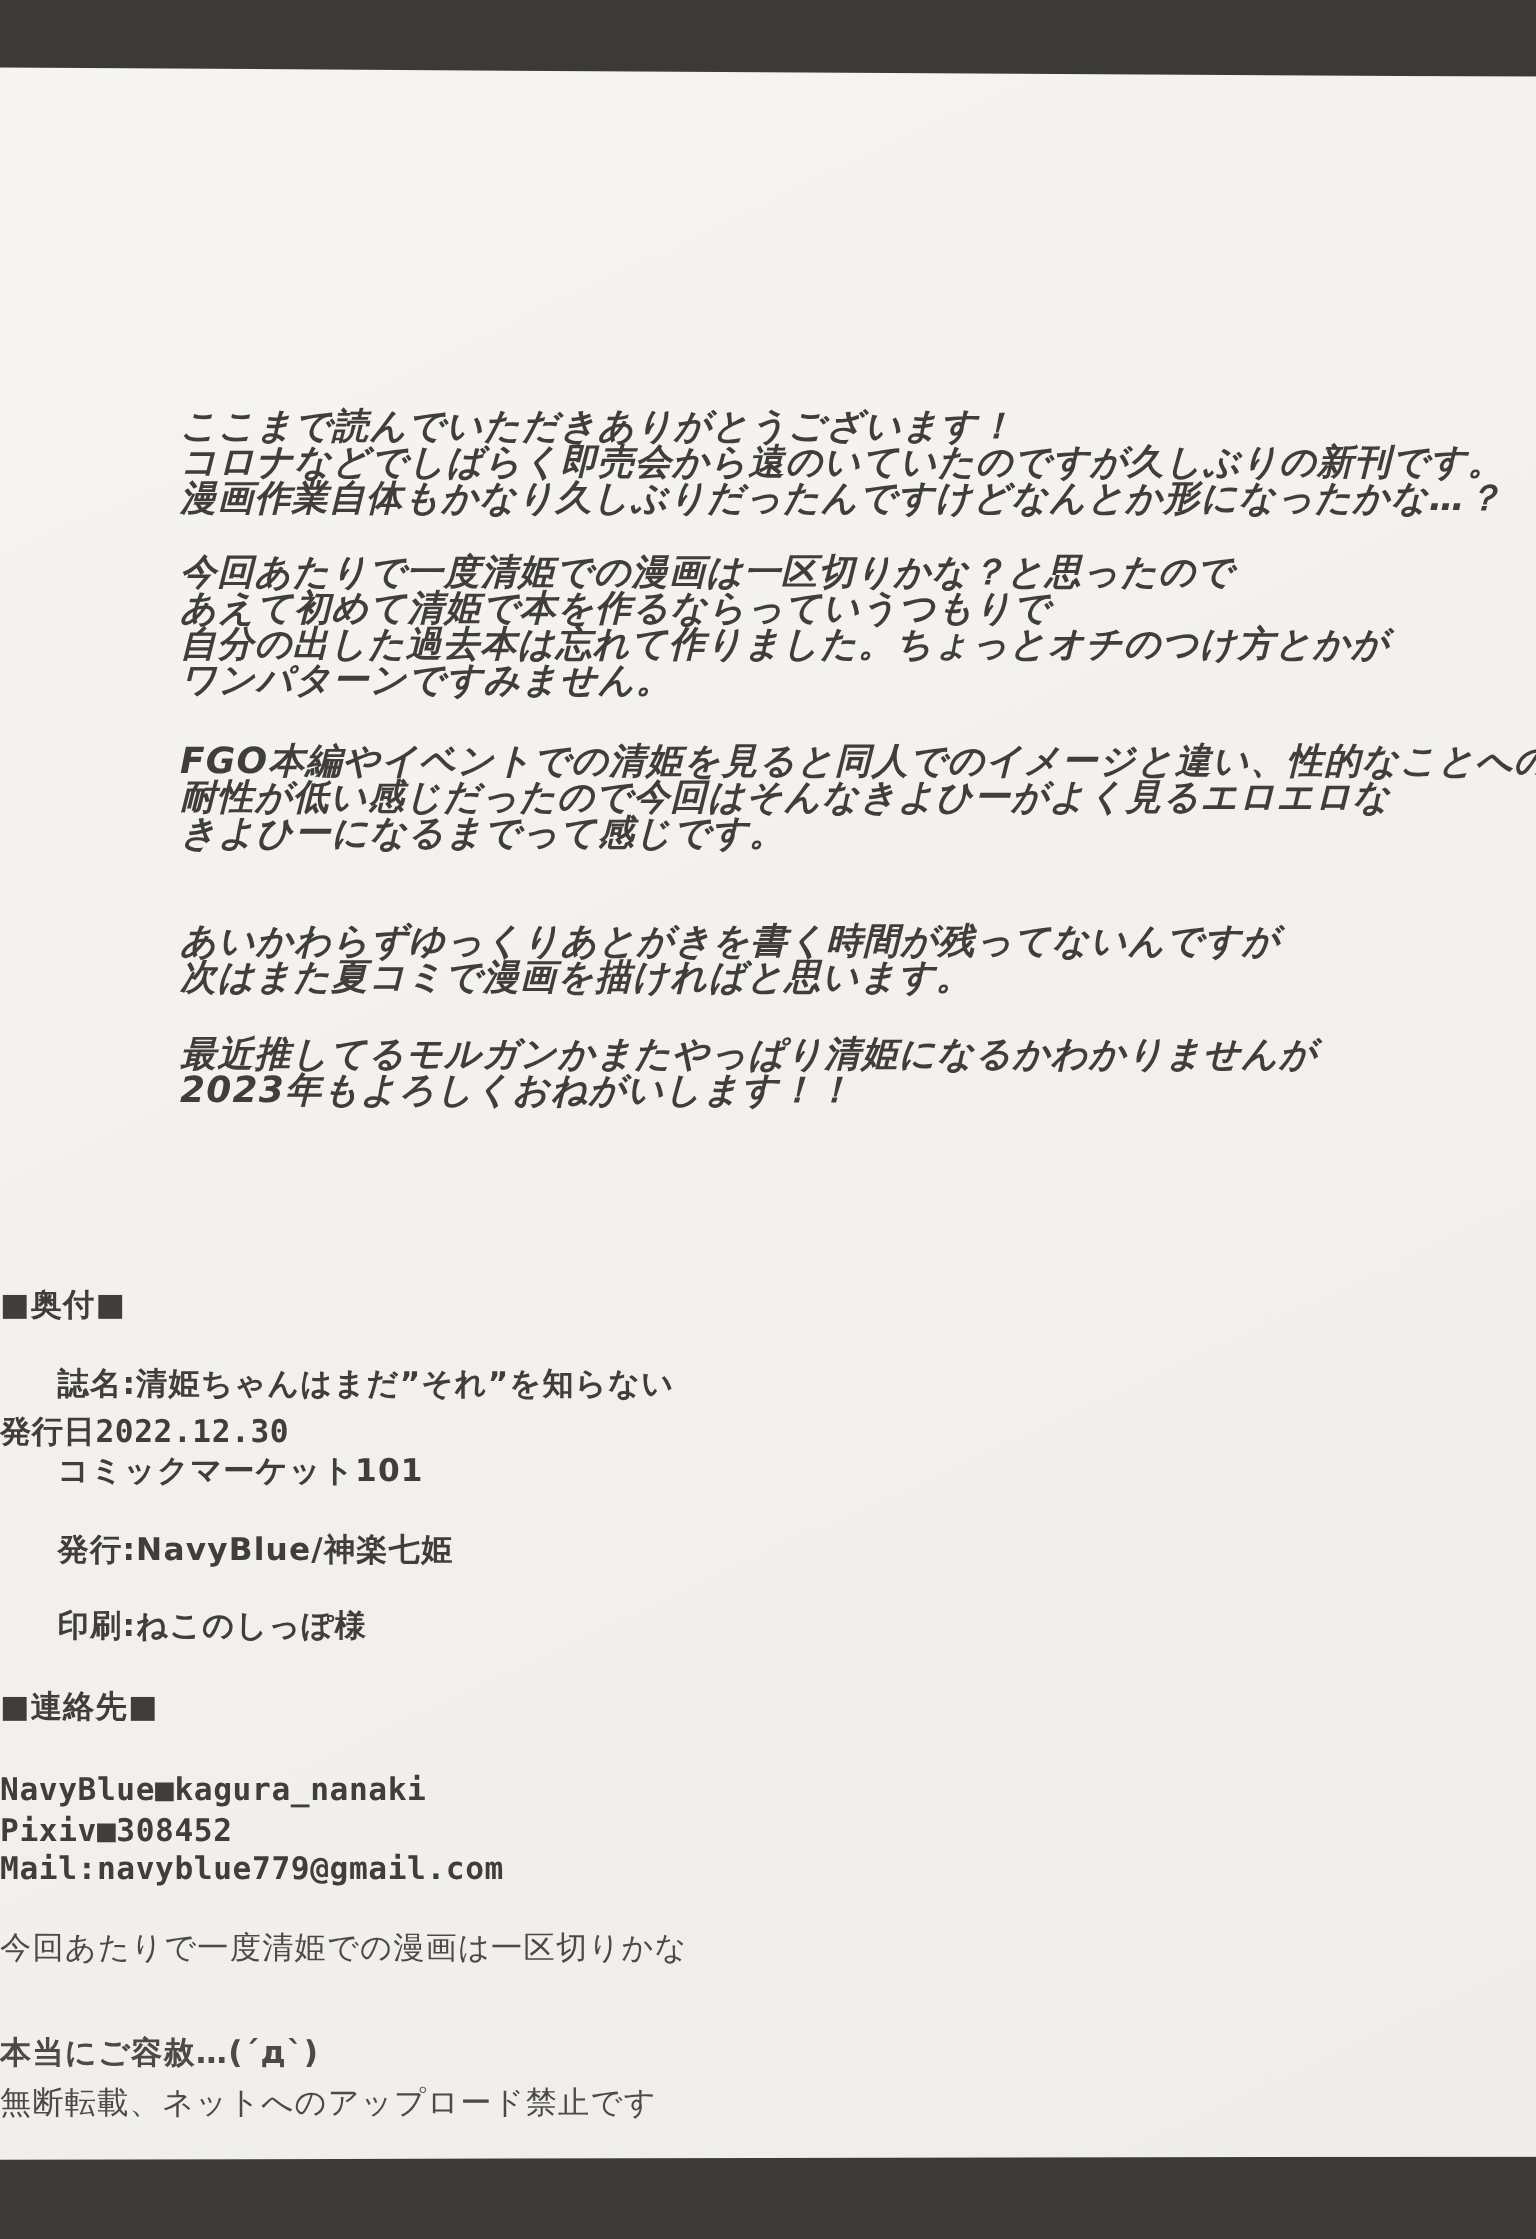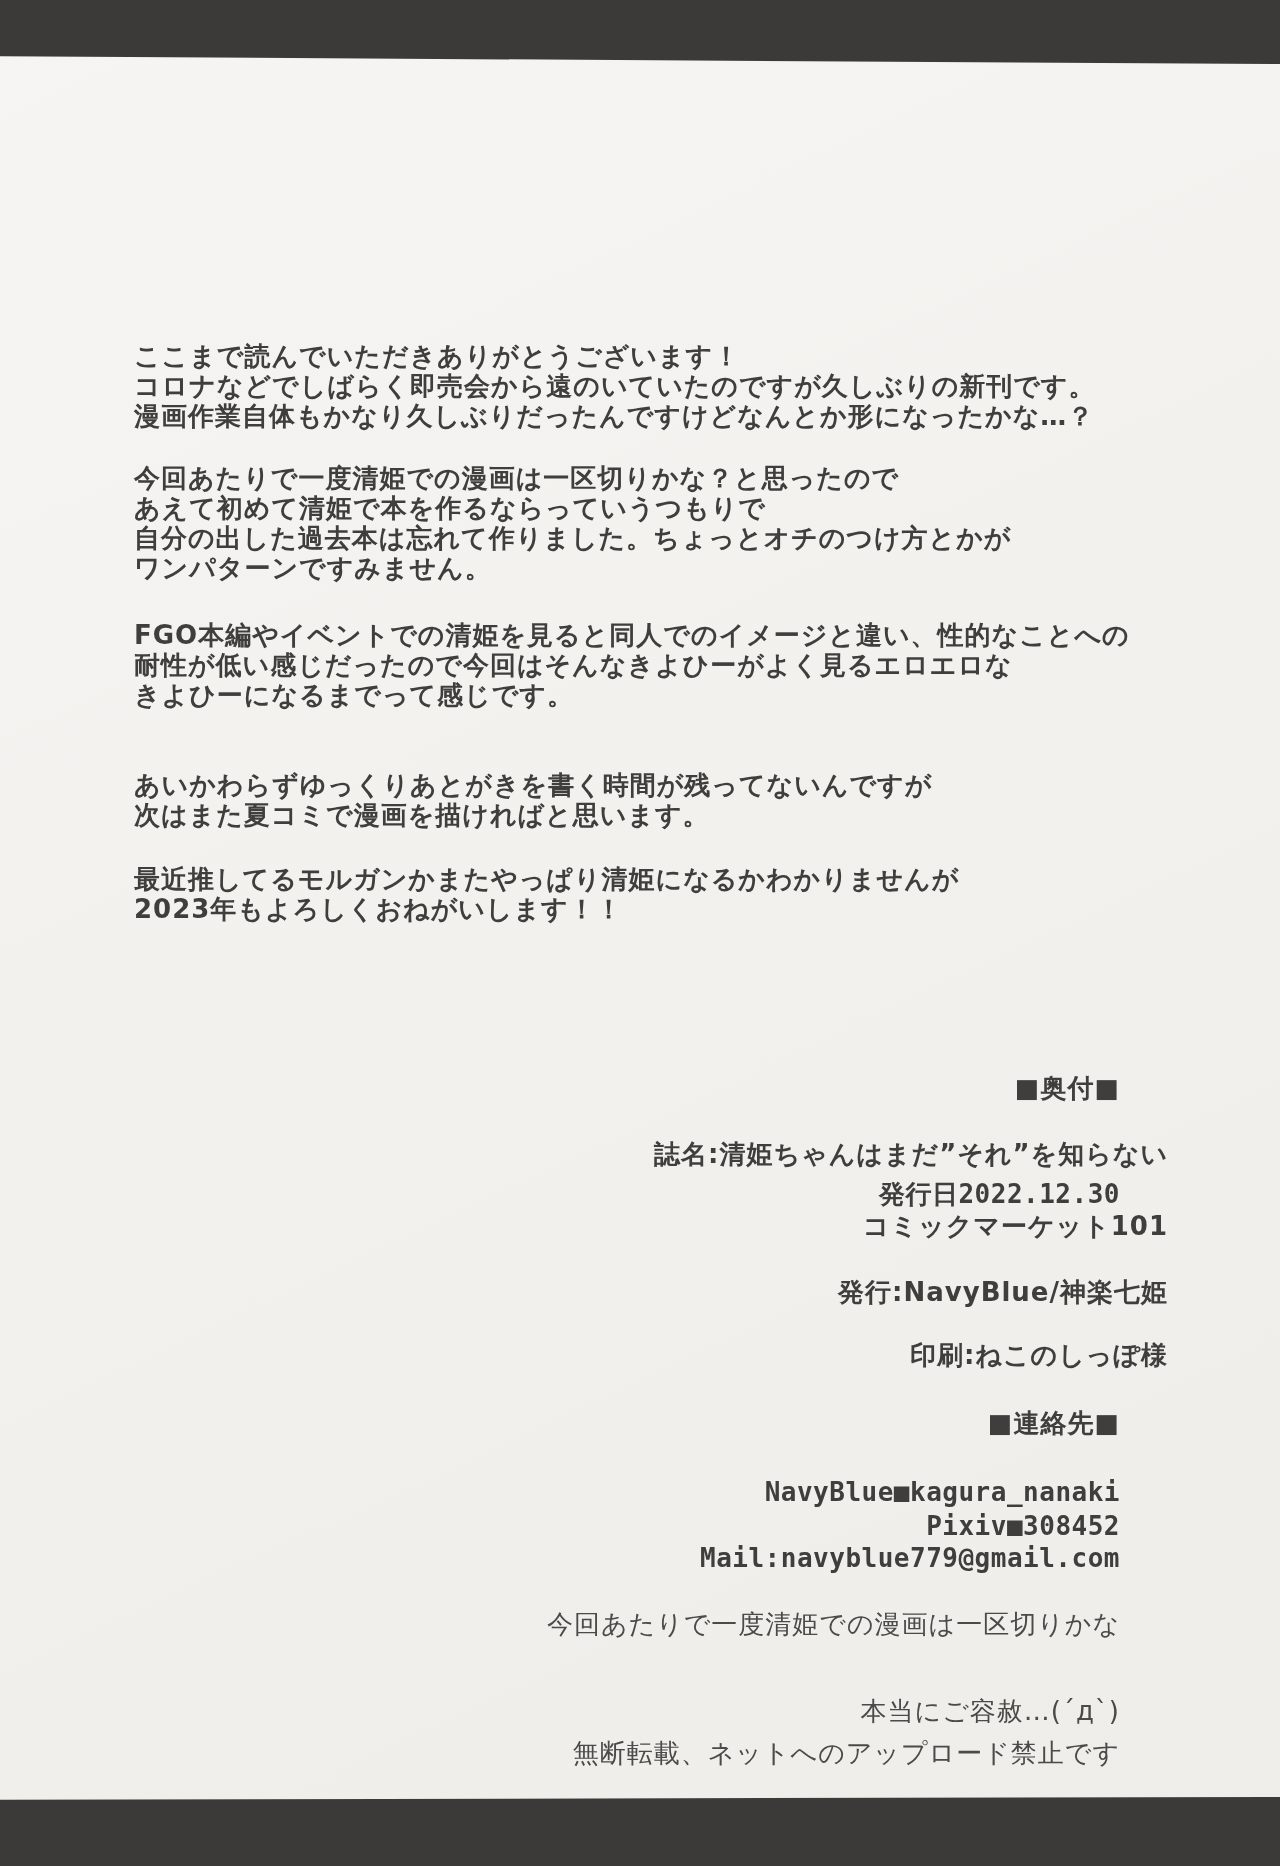--- a/index.html
+++ b/index.html
@@ -18,53 +18,53 @@
     top:0;height:64px;
     clip-path:polygon(0 0,100% 0,100% 100%,0 88%);
     box-shadow:0 2px 0 rgba(255,255,255,.55);
   }
   .band-bottom{
     top:1797px;height:69px;
     clip-path:polygon(0 4%,100% 0,100% 100%,0 100%);
   }
   
   .para{
-    position:absolute;left:134px;margin:0;
-    font-size:26px;line-height:30px;font-weight:600;
-    color:#3f3e3c;letter-spacing:1px;white-space:nowrap;
+    position:absolute;left:150px;margin:0;
+    font-size:30px;line-height:30px;font-weight:600;
+    color:#3f3e3c;letter-spacing:1px;white-space:nowrap;font-style:italic;
   }
   .para .line{display:block;}
   .p1{top:341px;}
   .p2{top:463px;}
   .p3{top:620px;}
   .p4{top:770px;}
   .p5{top:864px;}
   
   .colo{
-    position:absolute;left:0;width:1120px;text-align:right;
+    position:absolute;left:0;width:1120px;text-align:left;
     margin:0;color:#3f3e3c;font-size:26px;line-height:30px;
     letter-spacing:1px;white-space:nowrap;
   }
   .c-head{font-weight:700;}
   .c-bold{font-weight:600;margin-left:48px;}
   .c-mono{font-family:"DejaVu Sans Mono", monospace;font-weight:600;letter-spacing:0.5px;}
   .c-light{font-weight:400;color:#4b4a48;}
   .y-okuzuke{top:1073px;}
   .y-title{top:1139px;}
   .y-date{top:1179px;}
   .y-event{top:1211px;}
   .y-publisher{top:1277px;}
   .y-printer{top:1340px;}
   .y-contact{top:1408px;}
   .y-twitter{top:1477px;}
   .y-pixiv{top:1511px;}
   .y-mail{top:1543px;}
   .y-feedback{top:1609px;}
   .y-notice1{top:1738px;}
-  .y-notice2{top:1696px;}
+  .y-notice2{top:1696px;font-weight:bold;}
 </style>
 </head>
 <body>
 
 <div class="page">
 
   <div class="band band-top"></div>
 
   <section>
     <p class="para p1">

